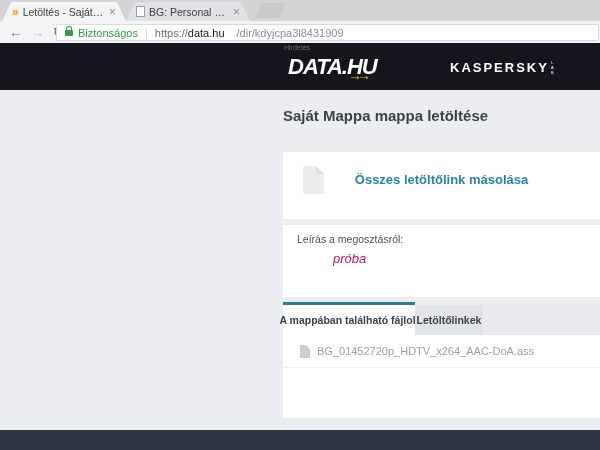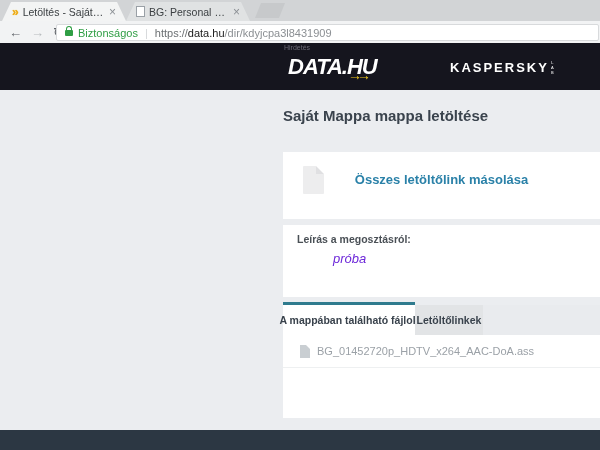--- a/index.html
+++ b/index.html
@@ -27,21 +27,21 @@
   .nav-ico.disabled { color:#b8bcbe; }
   .omnibox { position:absolute; left:56px; right:1px; top:3px; height:17px; background:#fff;
              border:1px solid #d8dadc; border-radius:2px; display:flex; align-items:center; font-size:11px; }
   .lock-icon { width:8px; height:6px; background:#2f9e44; border-radius:1px; position:relative; margin:0 5px 0 8px; flex:none; }
   .lock-icon:before { content:""; position:absolute; top:-4px; left:1px; width:4px; height:4px;
                       border:1.5px solid #2f9e44; border-bottom:none; border-radius:3px 3px 0 0; }
   .secure { color:#2f9e44; }
   .omni-sep { color:#d4d6d8; margin:0 7px; font-size:11px; }
   .u-scheme { color:#6b6f72;text-align:center; }
   .u-host { color:#1a1a1a; }
-  .u-path { color:#8b8f93; }
+  .u-path { color:#8b8f93;margin-left:12px; }
 
   
   .ad-banner { position:absolute; left:0; top:43px; width:600px; height:47px; background:#15151e; }
   .ad-label { position:absolute; left:284px; top:1px; font-size:7px; color:#6a6a75; }
   .datahu-logo { position:absolute; left:288px; top:11px; font-style:italic; font-weight:900;
                  font-size:22px; color:#fff; letter-spacing:-1px; }
   .datahu-arrows { position:absolute; left:348px; top:24px; color:#edc620; font-weight:bold;
                    font-size:14px; letter-spacing:-5px; font-style:italic; }
   .kaspersky-logo { position:absolute; left:450px; top:17px; color:#fff; font-weight:700;
                     font-size:13px; letter-spacing:2px; }
@@ -52,22 +52,22 @@
   .page-title { position:absolute; left:283px; top:107px; font-size:15px; font-weight:700; color:#3a434d; }
 
   .copy-card { position:absolute; left:283px; right:0; top:152px; height:67px; background:#fff; }
   .copy-doc-icon { position:absolute; left:20px; top:14px; width:21px; height:28px; background:#ededee; border-radius:1px; }
   .copy-doc-icon:after { content:""; position:absolute; top:0; right:0; border-style:solid;
                          border-width:0 8px 8px 0; border-color:#fff #fff #e0e0e2 #e0e0e2; }
   .copy-link { position:absolute; left:0; right:0; top:0; height:55px; line-height:55px; text-align:center;
                color:#2a81a8; font-size:13px; font-weight:700; cursor:pointer; }
 
   .desc-card { position:absolute; left:283px; right:0; top:225px; height:72px; background:#fff; }
-  .desc-label { position:absolute; left:14px; top:8px; font-size:10.5px; font-weight:700; color:#4a5056; }
-  .desc-value { position:absolute; left:50px; top:26px; font-size:13px; font-style:italic; color:#6d28d9; }
+  .desc-label { position:absolute; left:14px; top:8px; font-size:10.5px; font-weight:400; color:#4a5056; }
+  .desc-value { position:absolute; left:50px; top:26px; font-size:13px; font-style:italic; color:#be185d; }
 
   .ctab-accent { position:absolute; left:283px; top:302px; width:132px; height:3px; background:#2f7b8e; }
   .ctab-active { position:absolute; left:283px; top:305px; width:132px; height:30px; background:#fff;
                  display:flex; align-items:center; justify-content:center; font-size:10.5px; font-weight:700;
                  color:#39424c; white-space:nowrap; }
   .ctab-inactive { position:absolute; left:415px; top:305px; width:68px; height:30px; background:#e2e4e6;
                    display:flex; align-items:center; justify-content:center; font-size:10.5px; font-weight:700;
                    color:#39424c; white-space:nowrap; cursor:pointer; }
   .ctab-filler { position:absolute; left:483px; right:0; top:305px; height:30px; background:#e9ebee; }
 

